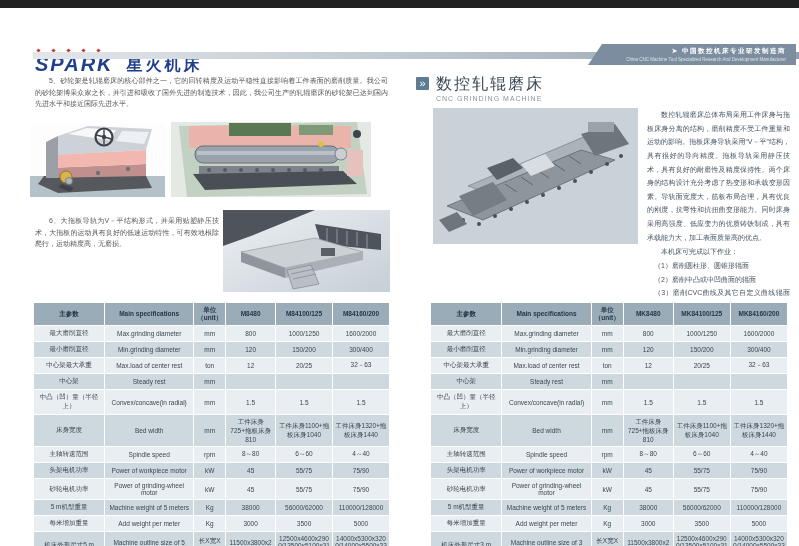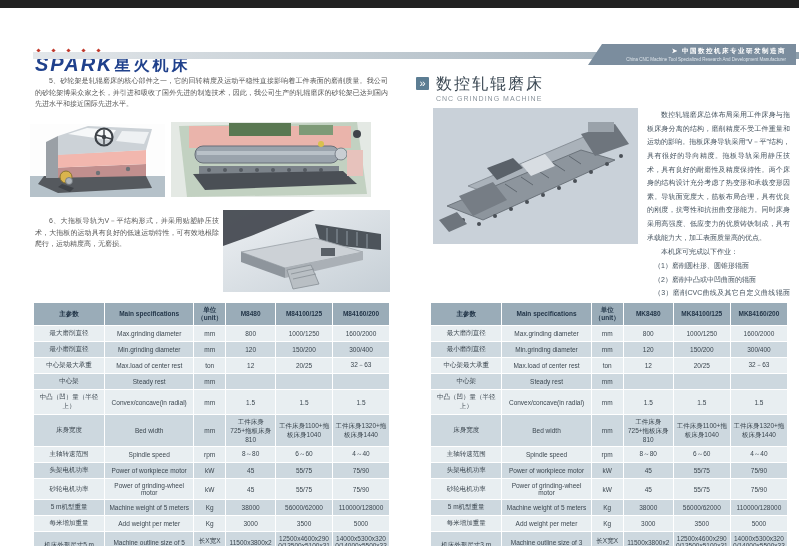--- a/index.html
+++ b/index.html
@@ -3,21 +3,21 @@
 <meta charset="utf-8">
 <style>
   html,body{margin:0;padding:0;}
   body{
     width:799px;height:546px;position:relative;background:#ffffff;
     font-family:"Liberation Sans", sans-serif;overflow:hidden;
     -webkit-font-smoothing:antialiased;
   }
   .top-bar{position:absolute;top:0;left:0;width:799px;height:8px;background:#222;}
   
-  .logo{position:absolute;left:35px;top:28px;display:flex;align-items:flex-end;gap:1px;}
+  .logo{position:absolute;left:35px;top:28px;display:flex;align-items:flex-end;gap:13px;}
   .logo-en-wrap{position:relative;}
   .logo-dots{position:absolute;top:-5px;left:2px;display:flex;gap:12px;}
   .logo-dots span{width:3px;height:3px;background:#c23b2e;transform:rotate(45deg);display:block;}
   .logo-en{font-size:20px;font-weight:bold;font-style:italic;color:#20418c;letter-spacing:2px;line-height:1;}
   .logo-cn{font-size:16px;font-weight:bold;color:#20418c;letter-spacing:3px;line-height:1.1;margin-top:28px;}
   .header-band{position:absolute;left:33px;right:0;top:52px;height:7px;
     background:linear-gradient(to right,#e3e7ea 0%,#b9c4cc 55%,#8fa0ad 100%);}
   .slogan-block{position:absolute;right:3px;top:44px;width:208px;height:21px;background:#7b8d9e;
     clip-path:polygon(14px 0,100% 0,100% 100%,0 100%);
     box-sizing:border-box;padding:3px 10px 0 0;text-align:right;}

